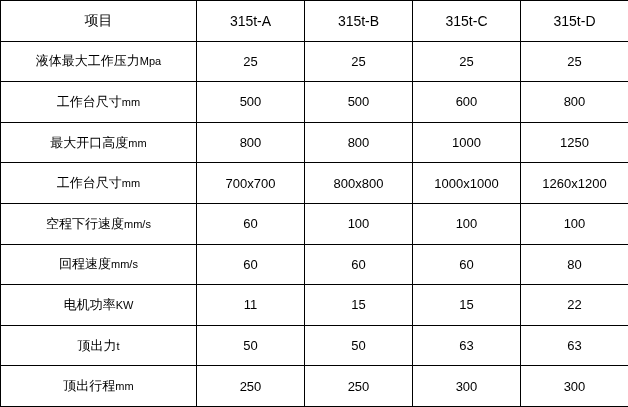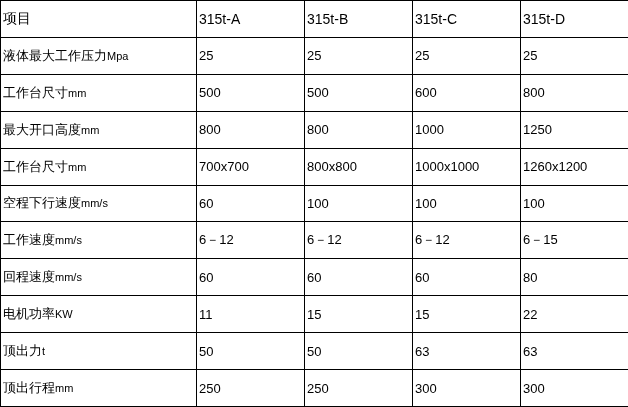--- a/index.html
+++ b/index.html
@@ -15,20 +15,21 @@
     overflow: hidden;
   }
   #spec-table {
     border-collapse: collapse;
     width: 628px;
     height: 407px;
     table-layout: fixed;
   }
   #spec-table td {
     border: 1px solid #000000;
+    text-align: center;
     vertical-align: middle;
     font-size: 13px;
     padding: 0 2px;
     white-space: nowrap;
   }
   #spec-table tr.header-row td {
     font-size: 14px;
   }
   .col-label { width: 196px; }
   .col-model { width: 108px; }
@@ -96,27 +97,20 @@
     </tr>
 
     <tr>
       <td class="label-cell"><span class="label-inner">空程下行速度</span><span class="unit">mm/s</span></td>
       <td>60</td>
       <td>100</td>
       <td>100</td>
       <td>100</td>
     </tr>
 
-    <tr>
-      <td class="label-cell"><span class="label-inner">工作速度</span><span class="unit">mm/s</span></td>
-      <td>6－12</td>
-      <td>6－12</td>
-      <td>6－12</td>
-      <td>6－15</td>
-    </tr>
 
     <tr>
       <td class="label-cell"><span class="label-inner">回程速度</span><span class="unit">mm/s</span></td>
       <td>60</td>
       <td>60</td>
       <td>60</td>
       <td>80</td>
     </tr>
 
     <tr>

